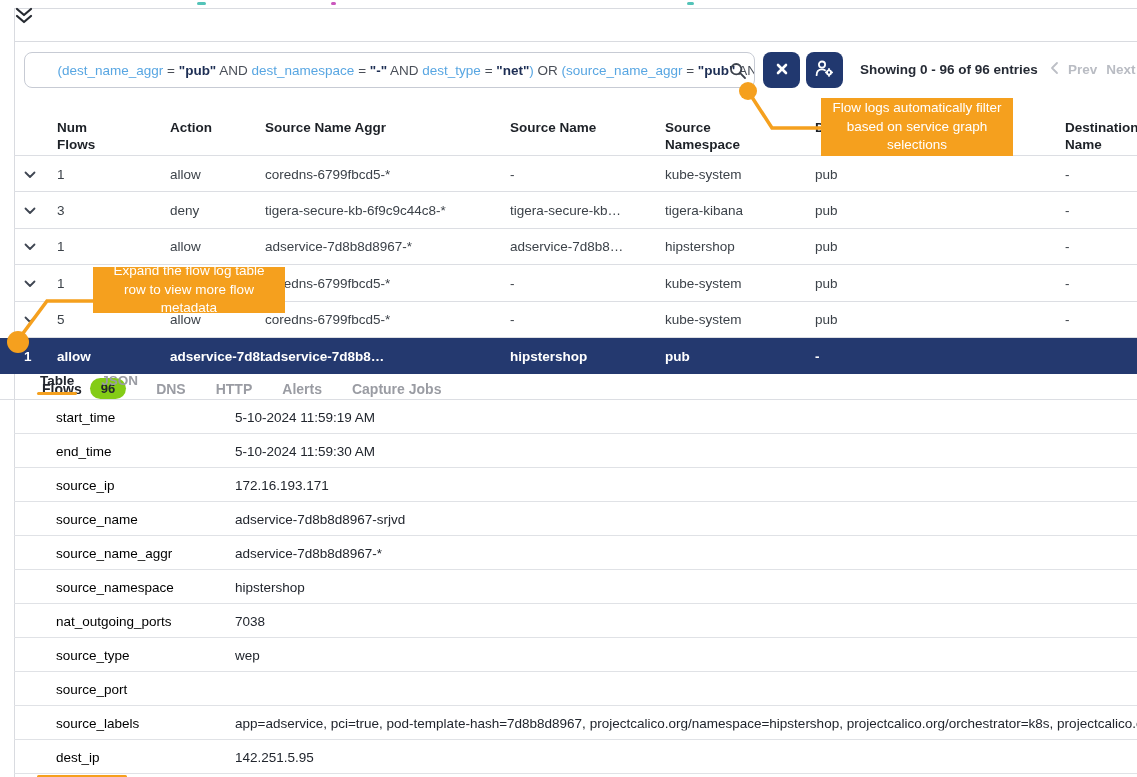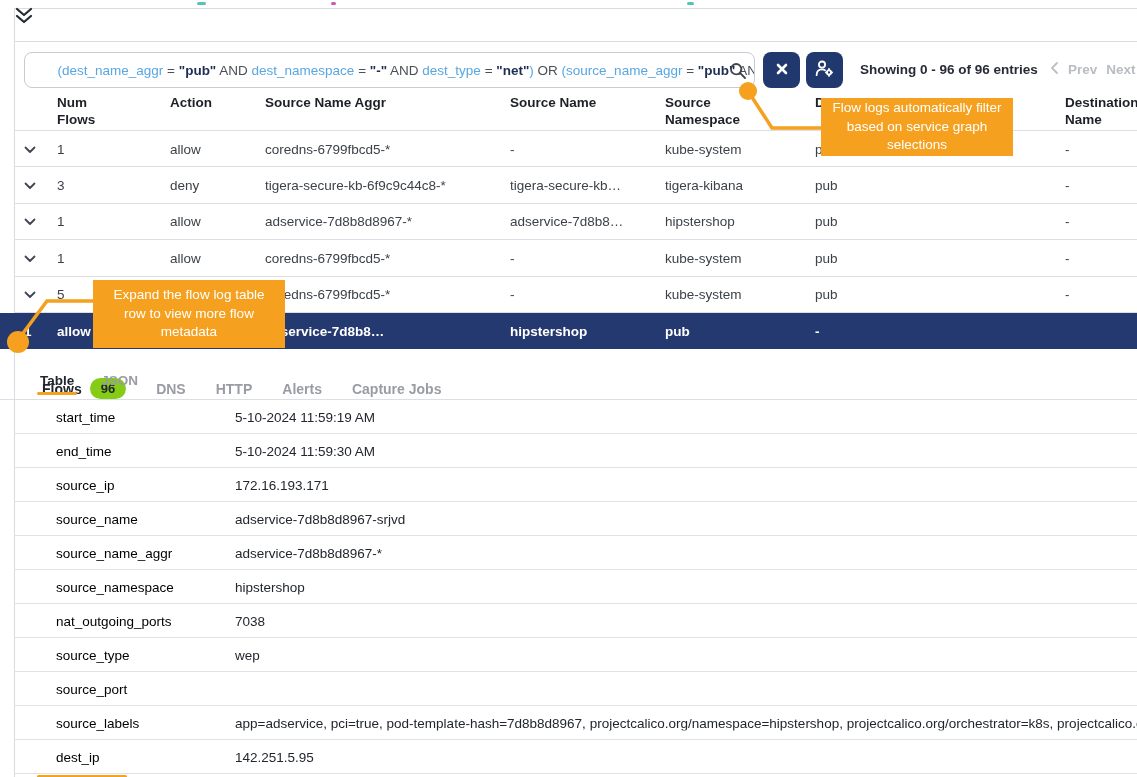--- a/index.html
+++ b/index.html
@@ -40,21 +40,21 @@
   .query [data-type="value"]{color:#1d2e54;font-weight:700}
   .search-icon{position:absolute;right:7px;top:9px}
   .btn{position:absolute;top:52px;width:37px;height:36px;background:var(--navy-button);border-radius:8px;display:flex;align-items:center;justify-content:center;cursor:pointer;border:none}
   .btn-close{left:763px}
   .btn-usergear{left:806px}
   .showing{position:absolute;left:860px;top:62px;font-size:13.5px;color:#262b35;font-weight:600}
   .pager{position:absolute;left:1050px;top:61px;display:flex;gap:9px;align-items:center;color:#b9bcc3;font-weight:700;font-size:13.5px}
   .pager span{cursor:pointer}
 
   
-  .flow-table{position:absolute;left:0;top:88px;width:1137px}
+  .flow-table{position:absolute;left:0;top:113px;width:1137px}
   .grid{display:grid;grid-template-columns:33px 113px 95px 245px 155px 150px 250px 1fr;padding-left:24px}
   .thead{position:relative;height:43px;align-items:start;padding-top:6px;font-weight:700;color:#1d2127;line-height:17px}
   .thead::after,.flow-row::after{content:"";position:absolute;left:14px;right:0;bottom:0;height:1px;background:#dcdee3}
   .th{white-space:pre-line;overflow:hidden}
   .flow-row{position:relative;height:36.4px;align-items:center;cursor:pointer;color:#3c4249}
   .flow-row>div{overflow:hidden;white-space:nowrap}
   .flow-row[data-selected="true"]{background:var(--navy-row);color:#fff;font-weight:700}
   .flow-row[data-selected="true"]::after{display:none}
   .row-chevron{display:flex;align-items:center;cursor:pointer}
 
@@ -65,21 +65,21 @@
   .dtab[data-active="true"]::after{content:"";position:absolute;left:-3px;right:-3px;bottom:4px;height:3px;background:var(--accent-orange);border-radius:2px}
   .detail{position:absolute;left:0;top:399px;width:1137px;border-top:1px solid #dcdee3}
   .drow{position:relative;height:34px}
   .drow::after{content:"";position:absolute;left:14px;right:0;bottom:0;height:1px;background:#e0e2e6}
   .dkey{position:absolute;left:56px;top:50%;transform:translateY(-50%);color:#000000}
   .dval{position:absolute;left:235px;right:0;top:50%;transform:translateY(-50%);color:#22262e;white-space:nowrap;overflow:hidden}
 
   
   .callout{position:absolute;background:var(--accent-orange);color:#fff;font-size:13.5px;line-height:1.4;display:flex;align-items:center;justify-content:center;text-align:center;padding:6px 8px;z-index:6}
   .callout1{left:821px;top:98px;width:192px;height:58px}
-  .callout2{left:93px;top:280px;width:192px;height:68px}
+  .callout2{left:93px;top:267px;width:192px;height:46px}
   .conn{position:absolute;z-index:6;pointer-events:none}
   .conn1{left:735px;top:78px}
   .conn2{left:4px;top:288px}
 </style>
 </head>
 <body>
 
 <div class="canvas">
 
   <div class="remnant r1"></div>

